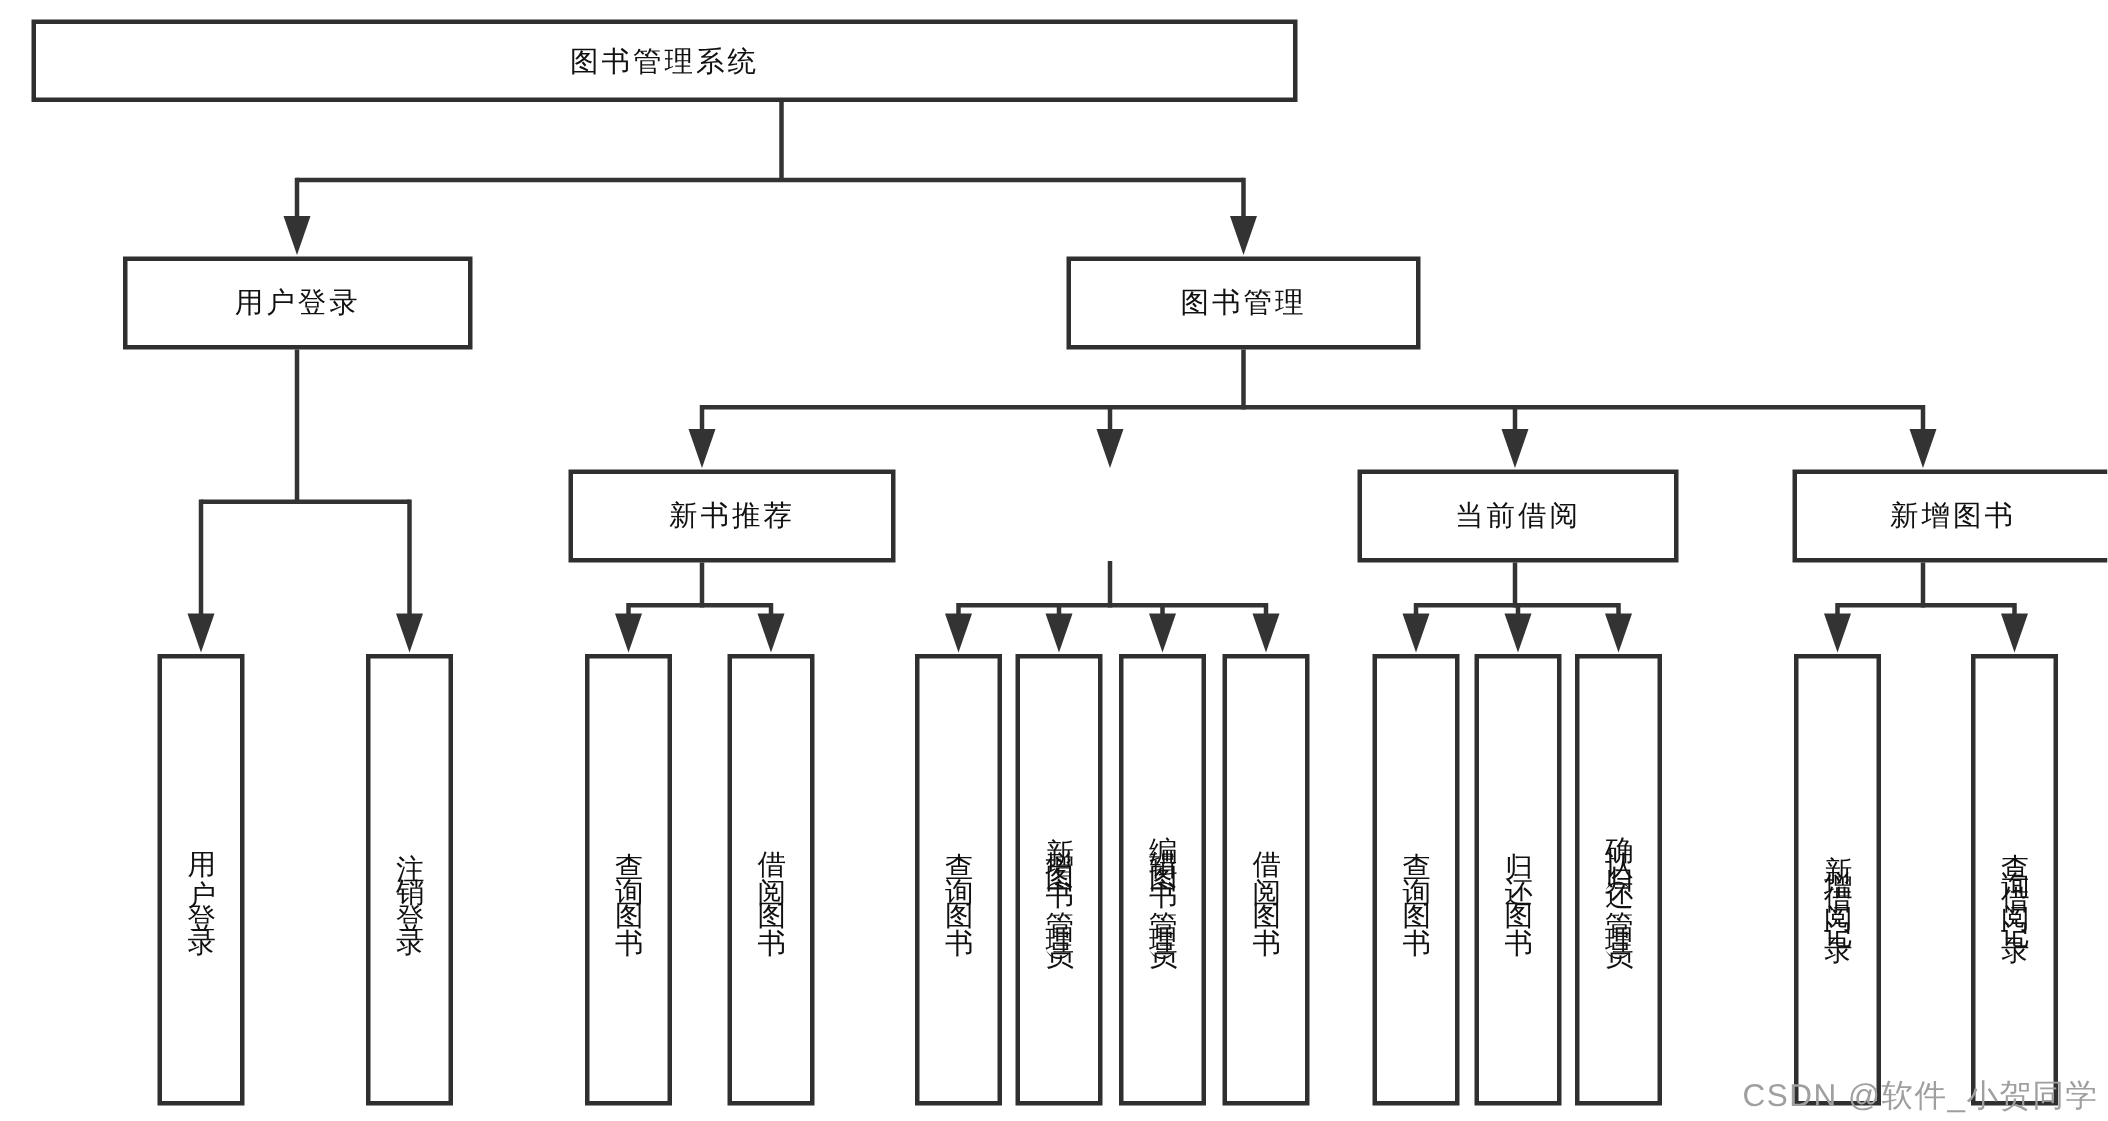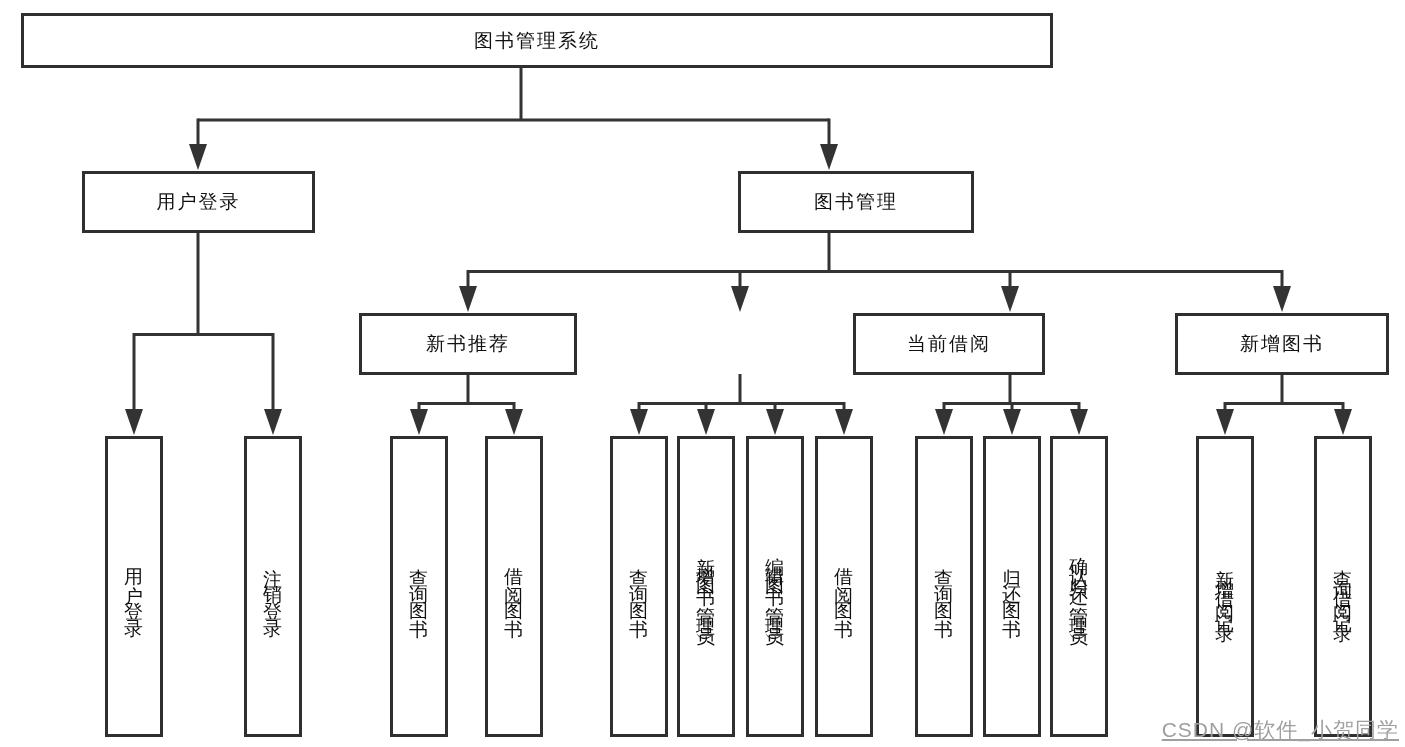--- a/index.html
+++ b/index.html
@@ -31,29 +31,29 @@
     display: flex;
     align-items: center;
     justify-content: center;
     font-size: 19px;
     letter-spacing: 2px;
     color: #111111;
     white-space: nowrap;
   }
   .root-box {
     left: 21px; top: 13px;
-    width: 1032px; height: 55px;
+    width: 844px; height: 55px;
     font-size: 19px;
   }
   .lvl2-left  { left: 82px;  top: 171px; width: 233px; height: 62px; }
-  .lvl2-right { left: 738px; top: 171px; width: 236px; height: 62px; }
-  .lvl3 { top: 313px; height: 62px; }
+  .lvl2-right { left: 711px; top: 171px; width: 236px; height: 62px; }
+  .lvl3 { top: 313px; height: 62px; margin-left: 20px; }
   .lvl3-a { left: 359px;  width: 218px; }
   .lvl3-b { left: 633px;  width: 214px; }
-  .lvl3-c { left: 853px;  width: 192px; }
+  .lvl3-c { left: 885px;  width: 214px; }
   .lvl3-d { left: 1175px; width: 214px; }
   .leaf {
     position: absolute;
     box-sizing: border-box;
     top: 436px;
     width: 58px;
     height: 301px;
     border: 3px solid #2f2f2f;
     background: #ffffff;
     display: flex;
@@ -68,21 +68,20 @@
   .ls-6 { letter-spacing: 11px; }
   .ls-9 { letter-spacing: 10px; }
   .watermark {
     position: absolute;
     right: 6px;
     bottom: 3px;
     font-size: 21px;
     color: #9f9f9f;
     letter-spacing: 1px;
     z-index: 10;
-    text-decoration: underline;
   }
 </style>
 </head>
 <body>
 
 <div class="canvas">
 
   <svg class="connectors" viewBox="0 0 1405 747" xmlns="http://www.w3.org/2000/svg">
     <g stroke="#333333" stroke-width="3" fill="none">
 

